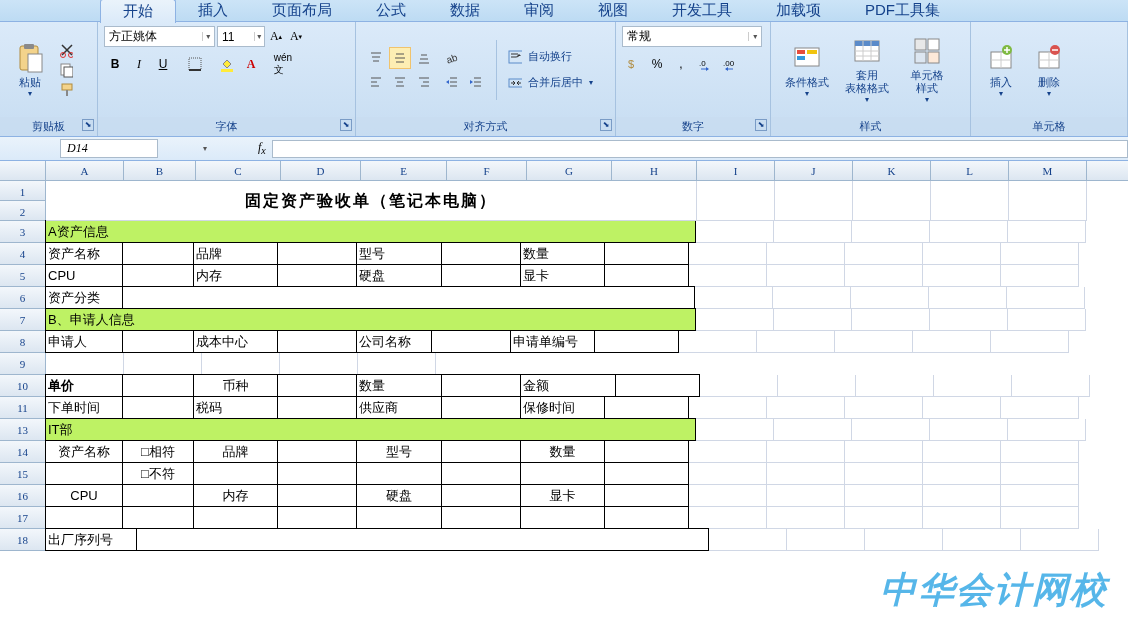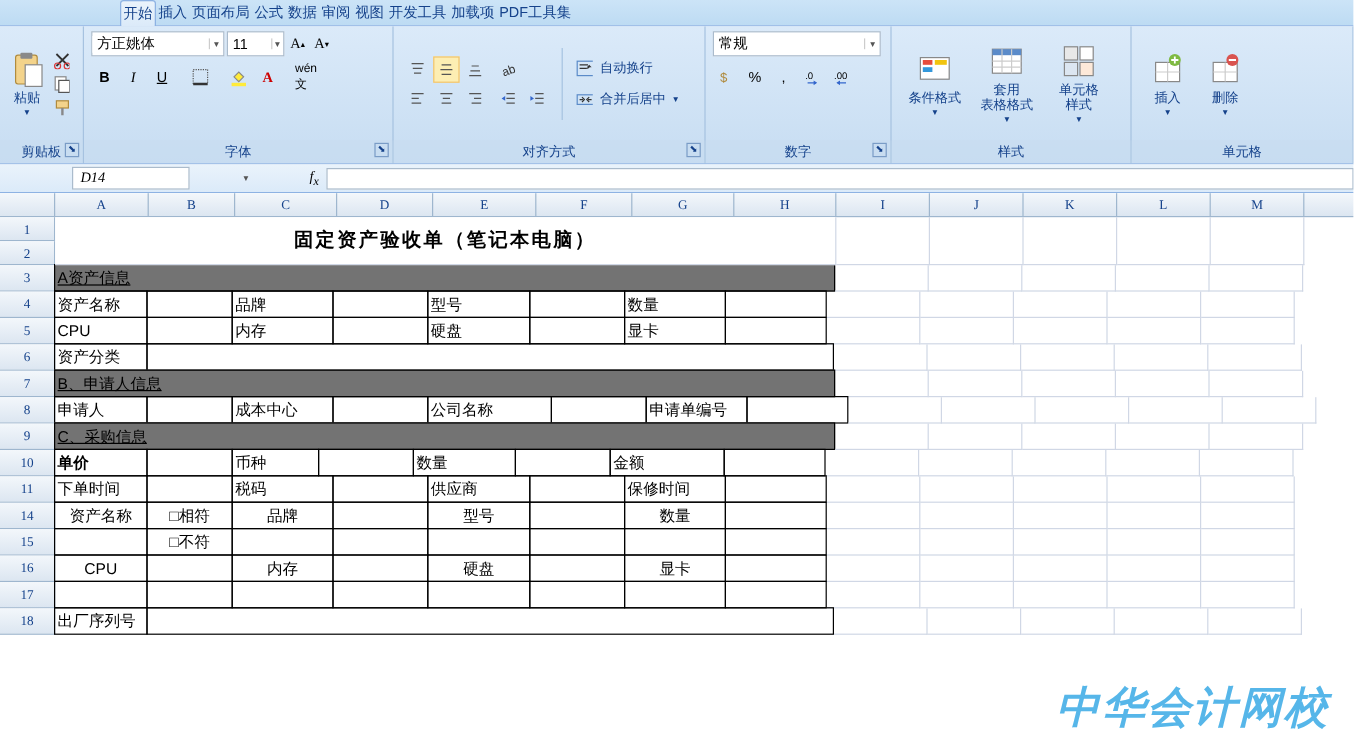--- a/index.html
+++ b/index.html
@@ -1,20 +1,20 @@
 <!DOCTYPE html>
 <html><head>
 <meta charset="utf-8">
 <style>
 * { box-sizing: border-box; margin: 0; padding: 0; }
 body { font-family: "Microsoft YaHei", sans-serif; font-size: 12px; background: #fff; overflow: hidden; width: 1128px; height: 630px; position: relative; }
 
 
 .tabs { background: linear-gradient(#cce4f7, #bddbf3); height: 22px; display: flex; align-items: center; padding-left: 100px; border-bottom: 1px solid #8db2e3; }
-.tab { padding: 2px 2px; color: #15428b; cursor: pointer; font-size: 12px; }
+.tab { padding: 2px 22px; color: #15428b; cursor: pointer; font-size: 15px; }
 .tab.active { background: linear-gradient(#eaf3fb, #dbeaf9); border: 1px solid #8db2e3; border-bottom: none; border-radius: 3px 3px 0 0; }
 
 
 .ribbon { background: linear-gradient(#dbeaf9, #c7ddf2); height: 115px; display: flex; border-bottom: 1px solid #8db2e3; }
 .group { border-right: 1px solid #a6c2e0; display: flex; flex-direction: column; position: relative; }
 .group-body { flex: 1; display: flex; align-items: center; padding: 4px 6px; }
 .group-label { text-align: center; font-size: 11px; color: #15428b; padding: 2px 0; background: rgba(200,220,240,0.5); position: relative; }
 .group-label .dlg { position: absolute; right: 3px; top: 2px; width: 12px; height: 12px; border: 1px solid #7a9cc6; font-size: 8px; line-height: 10px; text-align: center; color: #15428b; cursor: pointer; }
 
 .big-btn { display: flex; flex-direction: column; align-items: center; justify-content: center; width: 48px; height: 78px; cursor: pointer; }
@@ -46,21 +46,21 @@
 
 .grid-wrap { position: relative; background: #fff; }
 .col-headers { display: flex; height: 20px; background: linear-gradient(#f3f7fb, #dce6f1); border-bottom: 1px solid #9eb6ce; }
 .corner { width: 46px; border-right: 1px solid #9eb6ce; background: linear-gradient(#f3f7fb, #dce6f1); }
 .col-h { border-right: 1px solid #9eb6ce; text-align: center; font-size: 11px; color: #15428b; line-height: 20px; cursor: pointer; font-family: "Times New Roman", serif; }
 .rows { }
 .row { display: flex; height: 22px; }
 .row-h { width: 46px; border-right: 1px solid #9eb6ce; border-bottom: 1px solid #9eb6ce; background: linear-gradient(#f3f7fb, #dce6f1); text-align: center; font-size: 11px; color: #15428b; line-height: 22px; cursor: pointer; font-family: "Times New Roman", serif; }
 .cell { border-right: 1px solid #d0d7e5; border-bottom: 1px solid #d0d7e5; font-size: 13px; padding: 0 2px; line-height: 22px; overflow: hidden; white-space: nowrap; font-family: SimSun, sans-serif; }
 .cell.b { border: 1px solid #000; margin: -1px 0 0 -1px; }
-.cell.sec { background: #737373; text-decoration: underline; }
+.cell.sec { background: #bef264; }
 .cell.title { font-size: 16px; font-weight: bold; text-align: center; letter-spacing: 2px; font-family: SimSun, sans-serif; }
 
 .watermark { position: absolute; right: 20px; bottom: 15px; font-size: 36px; font-weight: bold; color: #4eb3e8; font-style: italic; letter-spacing: 2px; opacity: 0.95; }
 
 svg { display: block; }
 </style>
 </head>
 <body>
 
 <div class="tabs">
@@ -71,21 +71,21 @@
   <div class="tab">数据</div>
   <div class="tab">审阅</div>
   <div class="tab">视图</div>
   <div class="tab">开发工具</div>
   <div class="tab">加载项</div>
   <div class="tab">PDF工具集</div>
 </div>
 
 <div class="ribbon">
 
-  <div class="group" style="width:70px">
+  <div class="group" style="width:98px">
     <div class="group-body">
       <div class="big-btn">
         <div class="icon">
           <svg width="32" height="32">
               <rect x="6" y="4" width="18" height="24" rx="2" fill="#f3d38b" stroke="#b08b3e"></rect>
               <rect x="10" y="2" width="10" height="5" rx="1" fill="#8a8a8a"></rect>
               <rect x="14" y="12" width="14" height="18" fill="#fff" stroke="#888"></rect>
             </svg>
         </div>
         <span class="lbl">粘贴</span>
@@ -477,44 +477,43 @@
         <div class="cell" style="width: 78px;"></div>
         <div class="cell" style="width: 78px;"></div>
         <div class="cell" style="width: 78px;"></div>
       </div>
       <div class="row">
         <div class="row-h">8</div>
         <div class="cell b" style="width: 78px;">申请人</div>
         <div class="cell b" style="width: 72px;"></div>
         <div class="cell b" style="width: 85px;">成本中心</div>
         <div class="cell b" style="width: 80px;"></div>
-        <div class="cell b" style="width: 104px;">公司名称</div>
+        <div class="cell b" style="width: 76px;">公司名称</div>
         <div class="cell b" style="width: 80px;"></div>
         <div class="cell b" style="width: 85px;">申请单编号</div>
         <div class="cell b" style="width: 85px;"></div>
         <div class="cell" style="width: 78px;"></div>
         <div class="cell" style="width: 78px;"></div>
         <div class="cell" style="width: 78px;"></div>
         <div class="cell" style="width: 78px;"></div>
         <div class="cell" style="width: 78px;"></div>
       </div>
       <div class="row">
         <div class="row-h">9</div>
-        <div class="cell b sec" style="width: 651px;">C、采购信息</div>
         <div class="cell" style="width: 78px;"></div>
         <div class="cell" style="width: 78px;"></div>
         <div class="cell" style="width: 78px;"></div>
         <div class="cell" style="width: 78px;"></div>
         <div class="cell" style="width: 78px;"></div>
       </div>
       <div class="row">
         <div class="row-h">10</div>
         <div class="cell b" style="width: 78px; font-weight: bold;">单价</div>
         <div class="cell b" style="width: 72px;"></div>
-        <div class="cell b" style="width: 73px;">币种</div>
+        <div class="cell b" style="width: 85px; text-align: center;">币种</div>
         <div class="cell b" style="width: 80px;"></div>
         <div class="cell b" style="width: 86px;">数量</div>
         <div class="cell b" style="width: 80px;"></div>
         <div class="cell b" style="width: 96px;">金额</div>
         <div class="cell b" style="width: 85px;"></div>
         <div class="cell" style="width: 78px;"></div>
         <div class="cell" style="width: 78px;"></div>
         <div class="cell" style="width: 78px;"></div>
         <div class="cell" style="width: 78px;"></div>
         <div class="cell" style="width: 78px;"></div>
@@ -529,20 +528,29 @@
         <div class="cell b" style="width: 80px;"></div>
         <div class="cell b" style="width: 85px;">保修时间</div>
         <div class="cell b" style="width: 85px;"></div>
         <div class="cell" style="width: 78px;"></div>
         <div class="cell" style="width: 78px;"></div>
         <div class="cell" style="width: 78px;"></div>
         <div class="cell" style="width: 78px;"></div>
         <div class="cell" style="width: 78px;"></div>
       </div>
       <div class="row">
+        <div class="row-h">13</div>
+        <div class="cell b sec" style="width: 651px;">IT部</div>
+        <div class="cell" style="width: 78px;"></div>
+        <div class="cell" style="width: 78px;"></div>
+        <div class="cell" style="width: 78px;"></div>
+        <div class="cell" style="width: 78px;"></div>
+        <div class="cell" style="width: 78px;"></div>
+      </div>
+      <div class="row">
         <div class="row-h">14</div>
         <div class="cell b" style="width: 78px; text-align: center;">资产名称</div>
         <div class="cell b" style="width: 72px; text-align: center;">□相符</div>
         <div class="cell b" style="width: 85px; text-align: center;">品牌</div>
         <div class="cell b" style="width: 80px;"></div>
         <div class="cell b" style="width: 86px; text-align: center;">型号</div>
         <div class="cell b" style="width: 80px;"></div>
         <div class="cell b" style="width: 85px; text-align: center;">数量</div>
         <div class="cell b" style="width: 85px;"></div>
         <div class="cell" style="width: 78px;"></div>
@@ -594,21 +602,21 @@
         <div class="cell b" style="width: 85px;"></div>
         <div class="cell b" style="width: 85px;"></div>
         <div class="cell" style="width: 78px;"></div>
         <div class="cell" style="width: 78px;"></div>
         <div class="cell" style="width: 78px;"></div>
         <div class="cell" style="width: 78px;"></div>
         <div class="cell" style="width: 78px;"></div>
       </div>
       <div class="row">
         <div class="row-h">18</div>
-        <div class="cell b" style="width: 78px;">出厂序列号</div>
+        <div class="cell b" style="width: 92px;">出厂序列号</div>
         <div class="cell b" style="width: 573px;"></div>
         <div class="cell" style="width: 78px;"></div>
         <div class="cell" style="width: 78px;"></div>
         <div class="cell" style="width: 78px;"></div>
         <div class="cell" style="width: 78px;"></div>
         <div class="cell" style="width: 78px;"></div>
       </div>
     </div>
 </div>
 

